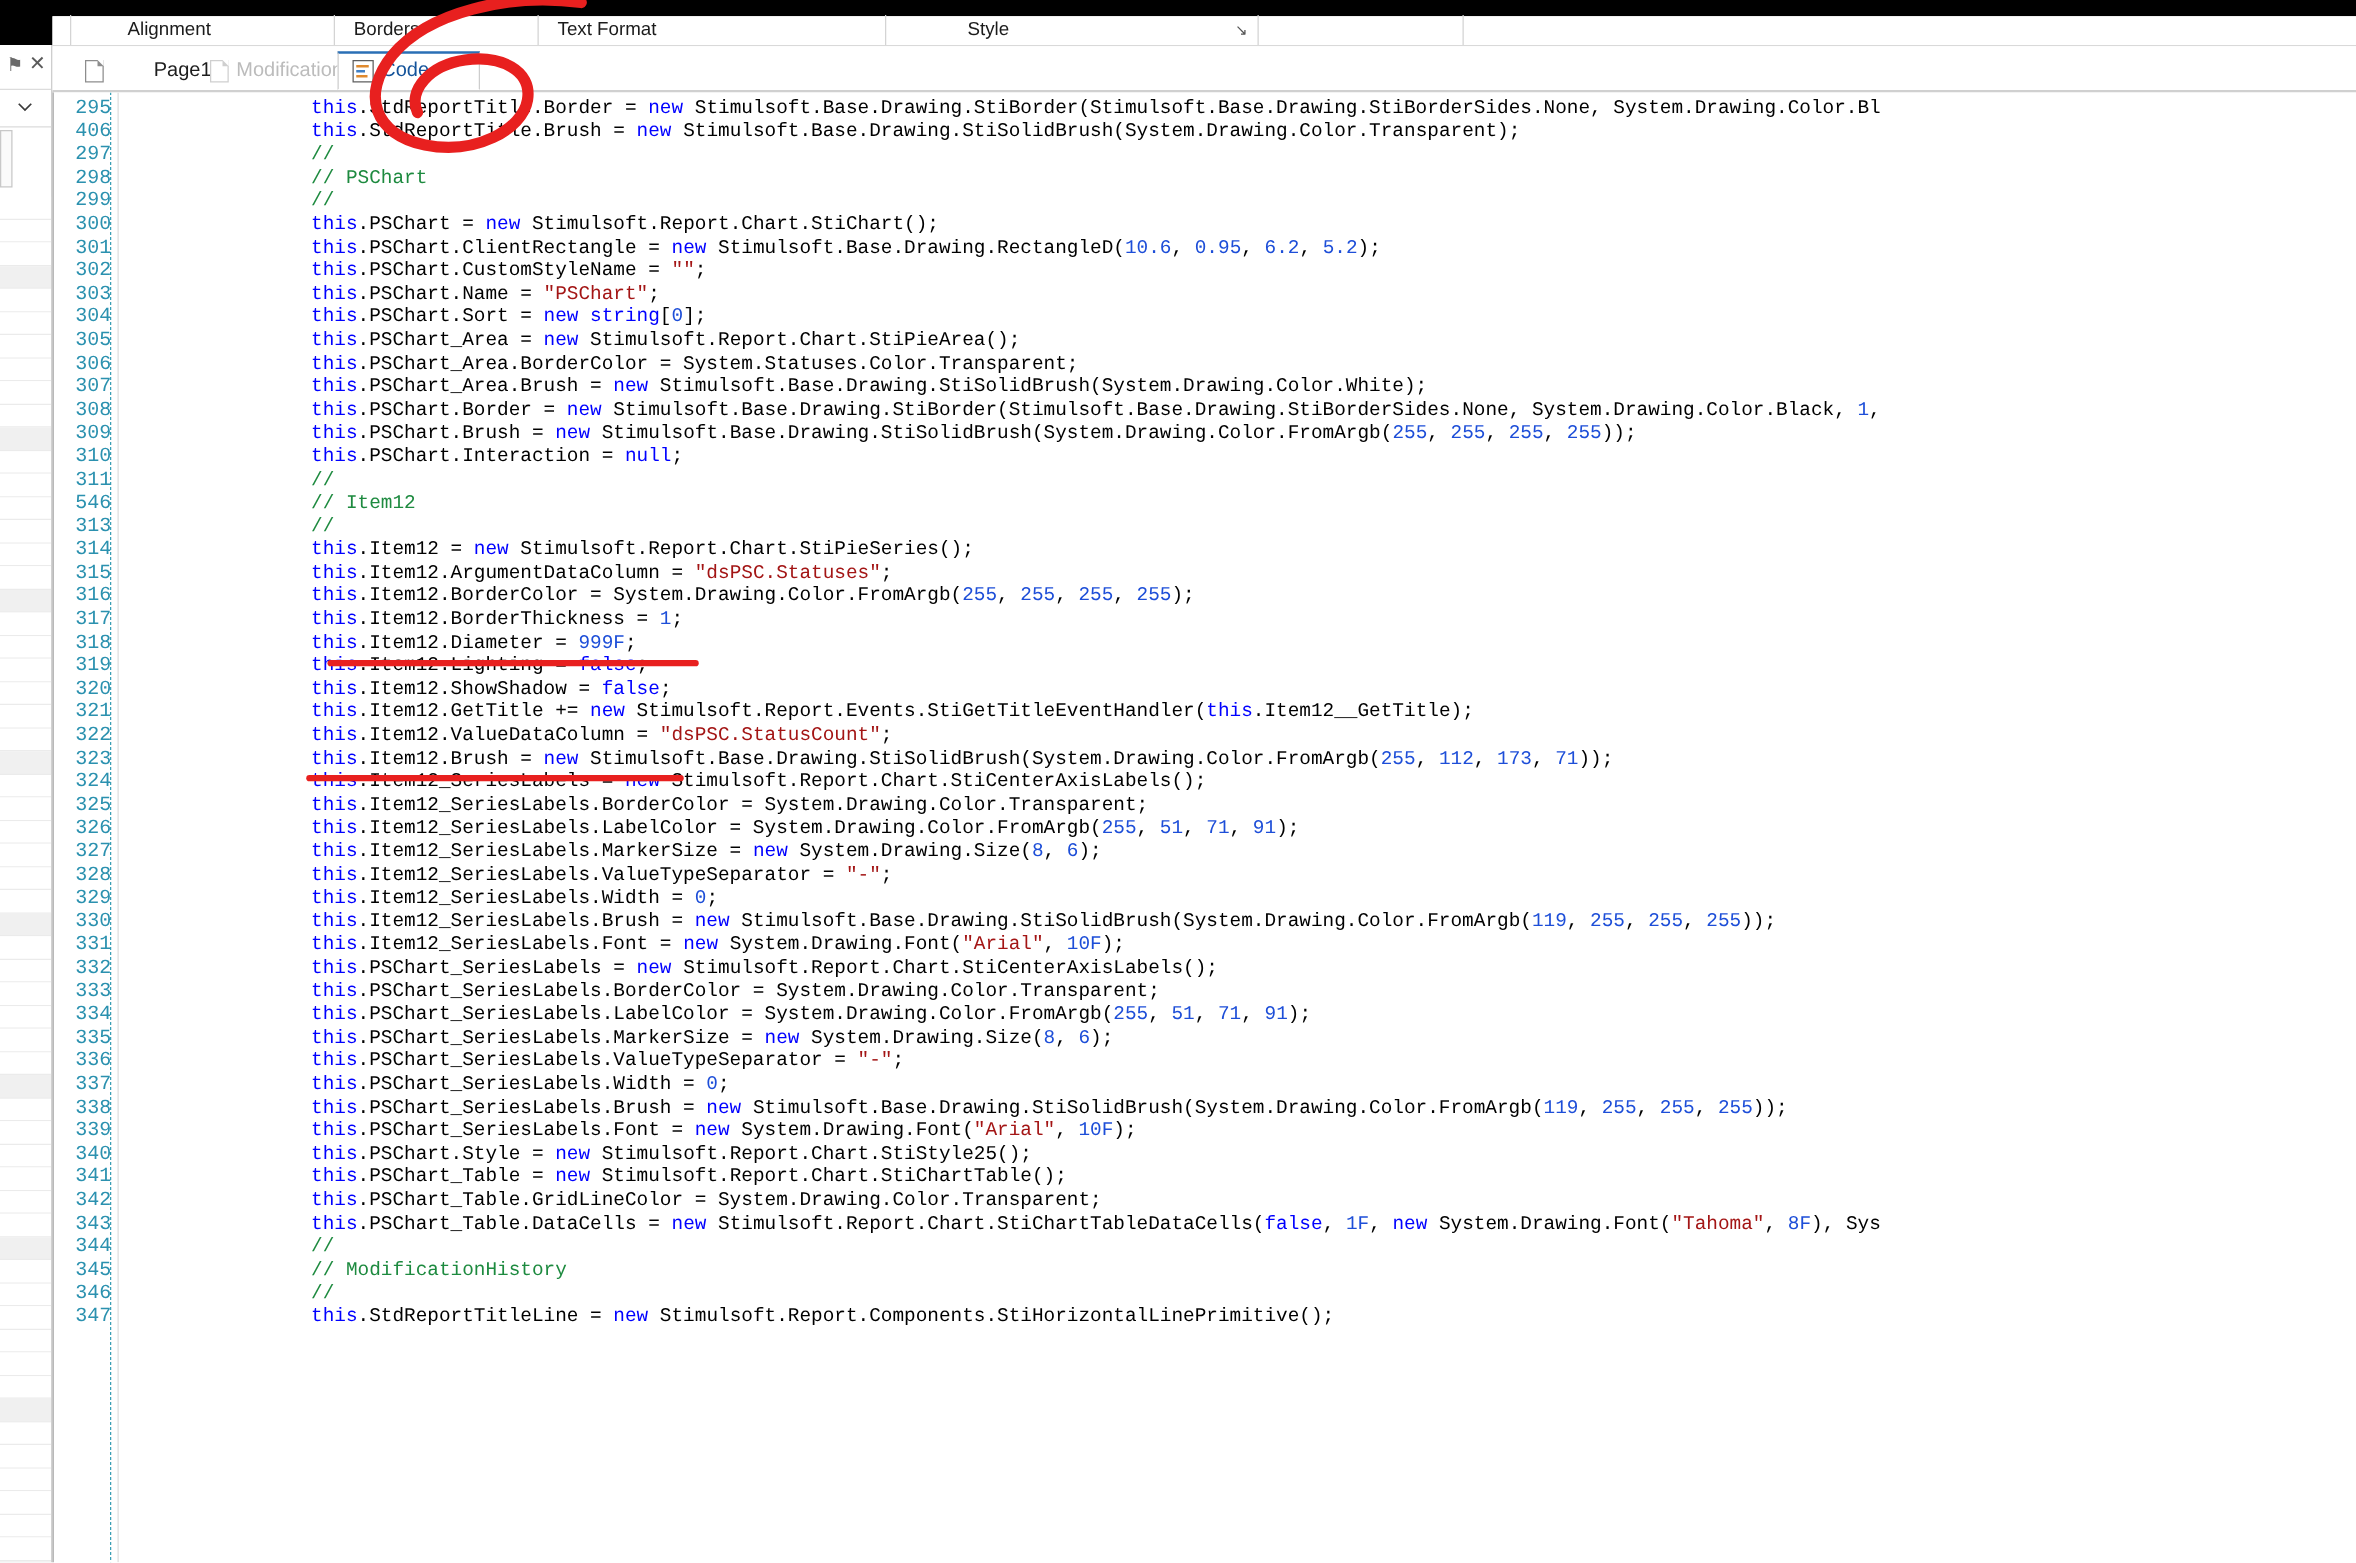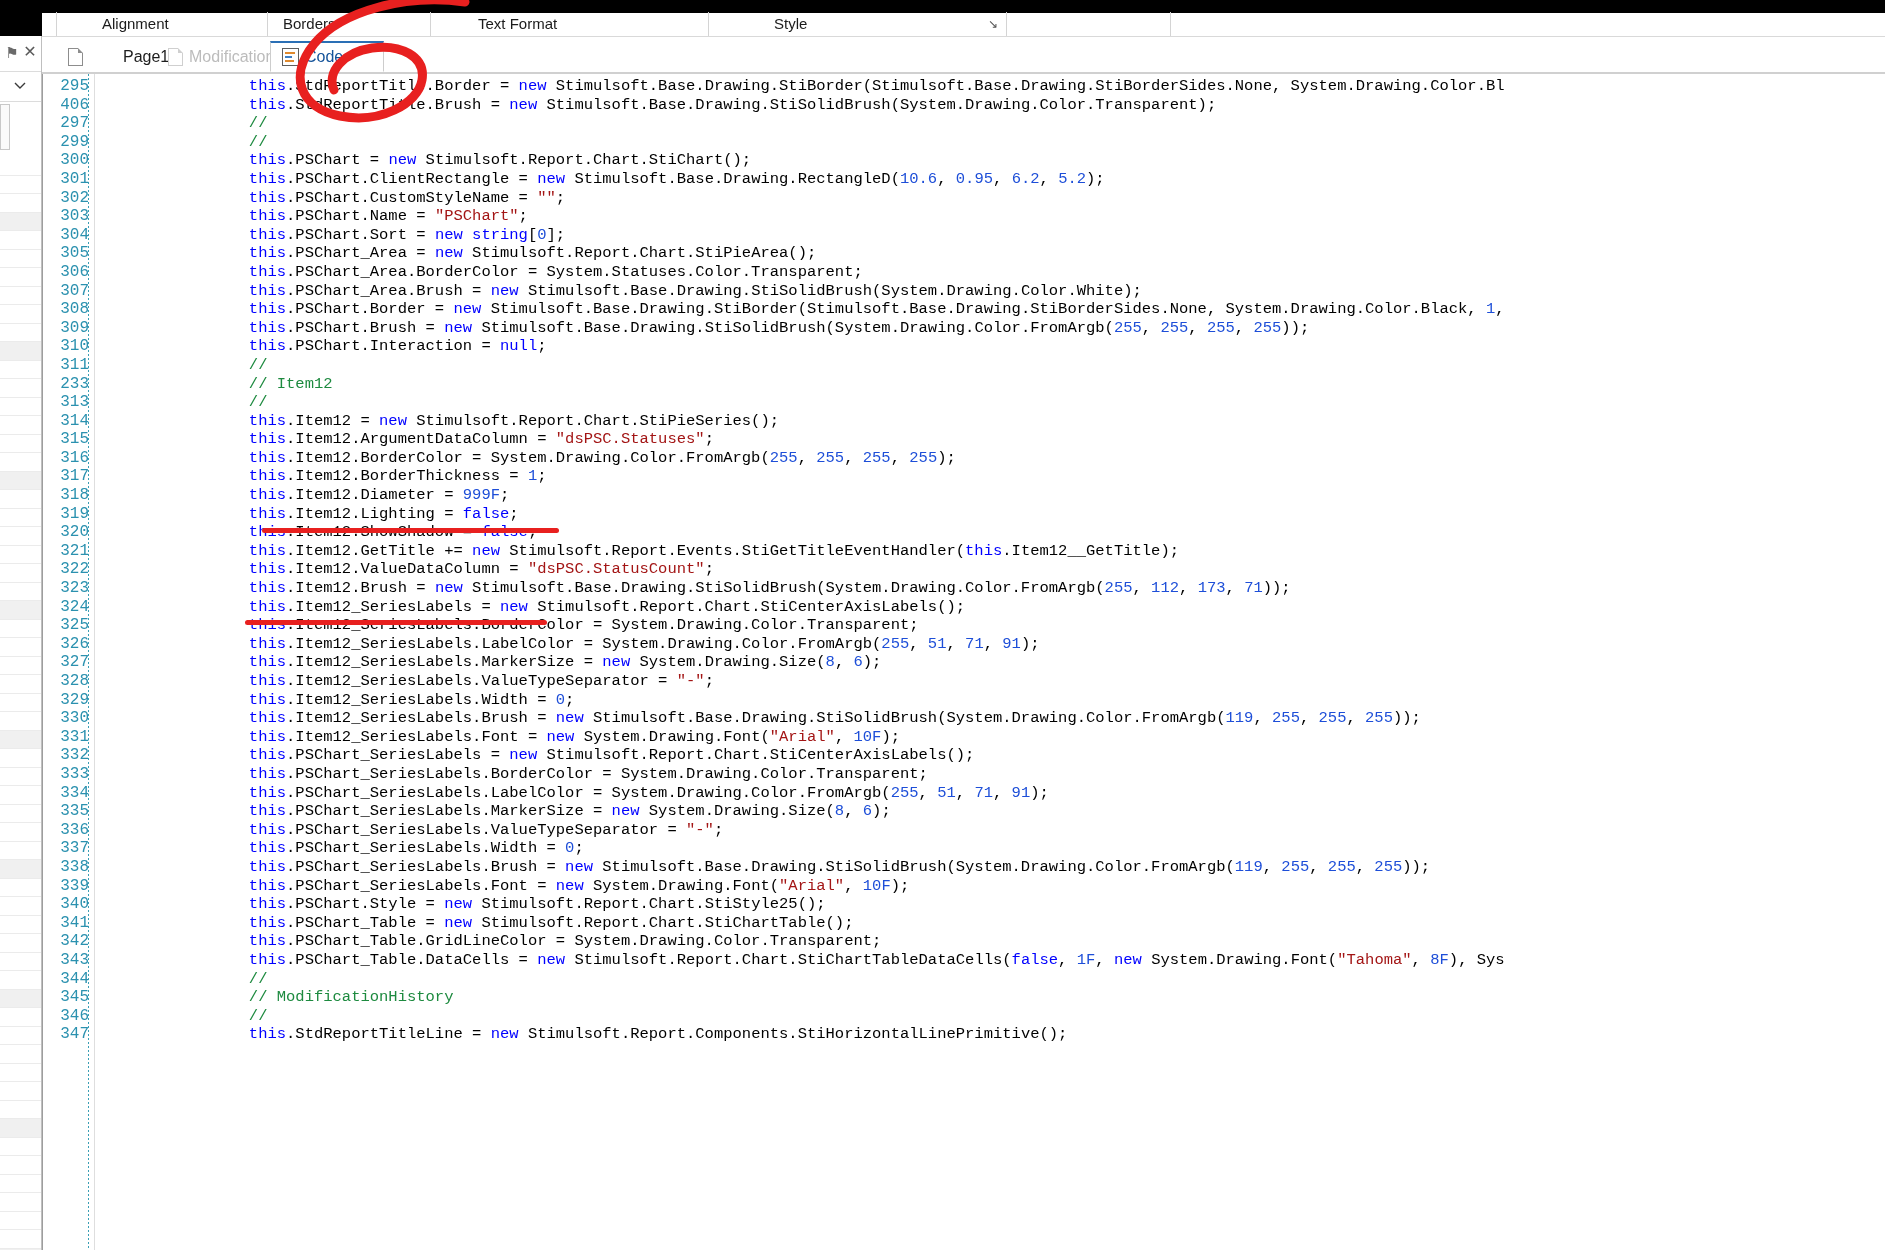--- a/index.html
+++ b/index.html
@@ -270,21 +270,21 @@
 
   <div class="ribbon-row" id="ribbon-row">
       <div class="ribbon-sep" style="left: 14px;"></div>
       <div class="ribbon-sep" style="left: 225px;"></div>
       <div class="ribbon-sep" style="left: 388px;"></div>
       <div class="ribbon-sep" style="left: 666px;"></div>
       <div class="ribbon-sep" style="left: 964px;"></div>
       <div class="ribbon-sep" style="left: 1128px;"></div>
       <div class="ribbon-label" style="left: 60px;">Alignment</div>
       <div class="ribbon-label" style="left: 241px;">Borders</div>
-      <div class="ribbon-label" style="left: 404px; margin-left: 32px;">Text Format</div>
+      <div class="ribbon-label" style="left: 404px;">Text Format</div>
       <div class="ribbon-label" style="left: 732px;">Style</div>
       <div class="ribbon-expand" style="left: 946px;">↘</div>
     </div>
   <div class="ribbon-underline"></div>
 
   <div class="dock-panel">
     <div class="dock-head">
       <div class="dock-pin">⚑</div>
       <div class="dock-close">✕</div>
     </div>
@@ -379,34 +379,35 @@
   <div class="tabstrip-line"></div>
 
   <div class="editor">
     <div class="gutter"></div>
     <div class="gutter-dots"></div>
     <div class="gutter-sep"></div>
     <div class="code-lines" id="code-lines">
         <div class="ln-row"><span class="ln-num">295</span><span class="ln-code"><span>                </span><span class="kw">this</span><span class="pn">.StdReportTitle.Border = </span><span class="kw">new</span><span class="pn"> Stimulsoft.Base.Drawing.StiBorder(Stimulsoft.Base.Drawing.StiBorderSides.None, System.Drawing.Color.Bl</span></span></div>
         <div class="ln-row"><span class="ln-num">406</span><span class="ln-code"><span>                </span><span class="kw">this</span><span class="pn">.StdReportTitle.Brush = </span><span class="kw">new</span><span class="pn"> Stimulsoft.Base.Drawing.StiSolidBrush(System.Drawing.Color.Transparent);</span></span></div>
         <div class="ln-row"><span class="ln-num">297</span><span class="ln-code"><span>                </span><span class="cm">//</span></span></div>
+        <div class="ln-row"><span class="ln-num">298</span><span class="ln-code"><span>                </span><span class="cm">// PSChart</span></span></div>
         <div class="ln-row"><span class="ln-num">299</span><span class="ln-code"><span>                </span><span class="cm">//</span></span></div>
         <div class="ln-row"><span class="ln-num">300</span><span class="ln-code"><span>                </span><span class="kw">this</span><span class="pn">.PSChart = </span><span class="kw">new</span><span class="pn"> Stimulsoft.Report.Chart.StiChart();</span></span></div>
         <div class="ln-row"><span class="ln-num">301</span><span class="ln-code"><span>                </span><span class="kw">this</span><span class="pn">.PSChart.ClientRectangle = </span><span class="kw">new</span><span class="pn"> Stimulsoft.Base.Drawing.RectangleD(</span><span class="num">10.6</span><span class="pn">, </span><span class="num">0.95</span><span class="pn">, </span><span class="num">6.2</span><span class="pn">, </span><span class="num">5.2</span><span class="pn">);</span></span></div>
         <div class="ln-row"><span class="ln-num">302</span><span class="ln-code"><span>                </span><span class="kw">this</span><span class="pn">.PSChart.CustomStyleName = </span><span class="str">""</span><span class="pn">;</span></span></div>
         <div class="ln-row"><span class="ln-num">303</span><span class="ln-code"><span>                </span><span class="kw">this</span><span class="pn">.PSChart.Name = </span><span class="str">"PSChart"</span><span class="pn">;</span></span></div>
         <div class="ln-row"><span class="ln-num">304</span><span class="ln-code"><span>                </span><span class="kw">this</span><span class="pn">.PSChart.Sort = </span><span class="kw">new string</span><span class="pn">[</span><span class="num">0</span><span class="pn">];</span></span></div>
         <div class="ln-row"><span class="ln-num">305</span><span class="ln-code"><span>                </span><span class="kw">this</span><span class="pn">.PSChart_Area = </span><span class="kw">new</span><span class="pn"> Stimulsoft.Report.Chart.StiPieArea();</span></span></div>
         <div class="ln-row"><span class="ln-num">306</span><span class="ln-code"><span>                </span><span class="kw">this</span><span class="pn">.PSChart_Area.BorderColor = System.Statuses.Color.Transparent;</span></span></div>
         <div class="ln-row"><span class="ln-num">307</span><span class="ln-code"><span>                </span><span class="kw">this</span><span class="pn">.PSChart_Area.Brush = </span><span class="kw">new</span><span class="pn"> Stimulsoft.Base.Drawing.StiSolidBrush(System.Drawing.Color.White);</span></span></div>
         <div class="ln-row"><span class="ln-num">308</span><span class="ln-code"><span>                </span><span class="kw">this</span><span class="pn">.PSChart.Border = </span><span class="kw">new</span><span class="pn"> Stimulsoft.Base.Drawing.StiBorder(Stimulsoft.Base.Drawing.StiBorderSides.None, System.Drawing.Color.Black, </span><span class="num">1</span><span class="pn">,</span></span></div>
         <div class="ln-row"><span class="ln-num">309</span><span class="ln-code"><span>                </span><span class="kw">this</span><span class="pn">.PSChart.Brush = </span><span class="kw">new</span><span class="pn"> Stimulsoft.Base.Drawing.StiSolidBrush(System.Drawing.Color.FromArgb(</span><span class="num">255</span><span class="pn">, </span><span class="num">255</span><span class="pn">, </span><span class="num">255</span><span class="pn">, </span><span class="num">255</span><span class="pn">));</span></span></div>
         <div class="ln-row"><span class="ln-num">310</span><span class="ln-code"><span>                </span><span class="kw">this</span><span class="pn">.PSChart.Interaction = </span><span class="kw">null</span><span class="pn">;</span></span></div>
         <div class="ln-row"><span class="ln-num">311</span><span class="ln-code"><span>                </span><span class="cm">//</span></span></div>
-        <div class="ln-row"><span class="ln-num">233</span><span class="ln-code"><span>                </span><span class="cm">// Item12</span></span></div>
+        <div class="ln-row"><span class="ln-num">546</span><span class="ln-code"><span>                </span><span class="cm">// Item12</span></span></div>
         <div class="ln-row"><span class="ln-num">313</span><span class="ln-code"><span>                </span><span class="cm">//</span></span></div>
         <div class="ln-row"><span class="ln-num">314</span><span class="ln-code"><span>                </span><span class="kw">this</span><span class="pn">.Item12 = </span><span class="kw">new</span><span class="pn"> Stimulsoft.Report.Chart.StiPieSeries();</span></span></div>
         <div class="ln-row"><span class="ln-num">315</span><span class="ln-code"><span>                </span><span class="kw">this</span><span class="pn">.Item12.ArgumentDataColumn = </span><span class="str">"dsPSC.Statuses"</span><span class="pn">;</span></span></div>
         <div class="ln-row"><span class="ln-num">316</span><span class="ln-code"><span>                </span><span class="kw">this</span><span class="pn">.Item12.BorderColor = System.Drawing.Color.FromArgb(</span><span class="num">255</span><span class="pn">, </span><span class="num">255</span><span class="pn">, </span><span class="num">255</span><span class="pn">, </span><span class="num">255</span><span class="pn">);</span></span></div>
         <div class="ln-row"><span class="ln-num">317</span><span class="ln-code"><span>                </span><span class="kw">this</span><span class="pn">.Item12.BorderThickness = </span><span class="num">1</span><span class="pn">;</span></span></div>
         <div class="ln-row"><span class="ln-num">318</span><span class="ln-code"><span>                </span><span class="kw">this</span><span class="pn">.Item12.Diameter = </span><span class="num">999F</span><span class="pn">;</span></span></div>
         <div class="ln-row"><span class="ln-num">319</span><span class="ln-code"><span>                </span><span class="kw">this</span><span class="pn">.Item12.Lighting = </span><span class="kw">false</span><span class="pn">;</span></span></div>
         <div class="ln-row"><span class="ln-num">320</span><span class="ln-code"><span>                </span><span class="kw">this</span><span class="pn">.Item12.ShowShadow = </span><span class="kw">false</span><span class="pn">;</span></span></div>
         <div class="ln-row"><span class="ln-num">321</span><span class="ln-code"><span>                </span><span class="kw">this</span><span class="pn">.Item12.GetTitle += </span><span class="kw">new</span><span class="pn"> Stimulsoft.Report.Events.StiGetTitleEventHandler(</span><span class="kw">this</span><span class="pn">.Item12__GetTitle);</span></span></div>
         <div class="ln-row"><span class="ln-num">322</span><span class="ln-code"><span>                </span><span class="kw">this</span><span class="pn">.Item12.ValueDataColumn = </span><span class="str">"dsPSC.StatusCount"</span><span class="pn">;</span></span></div>

